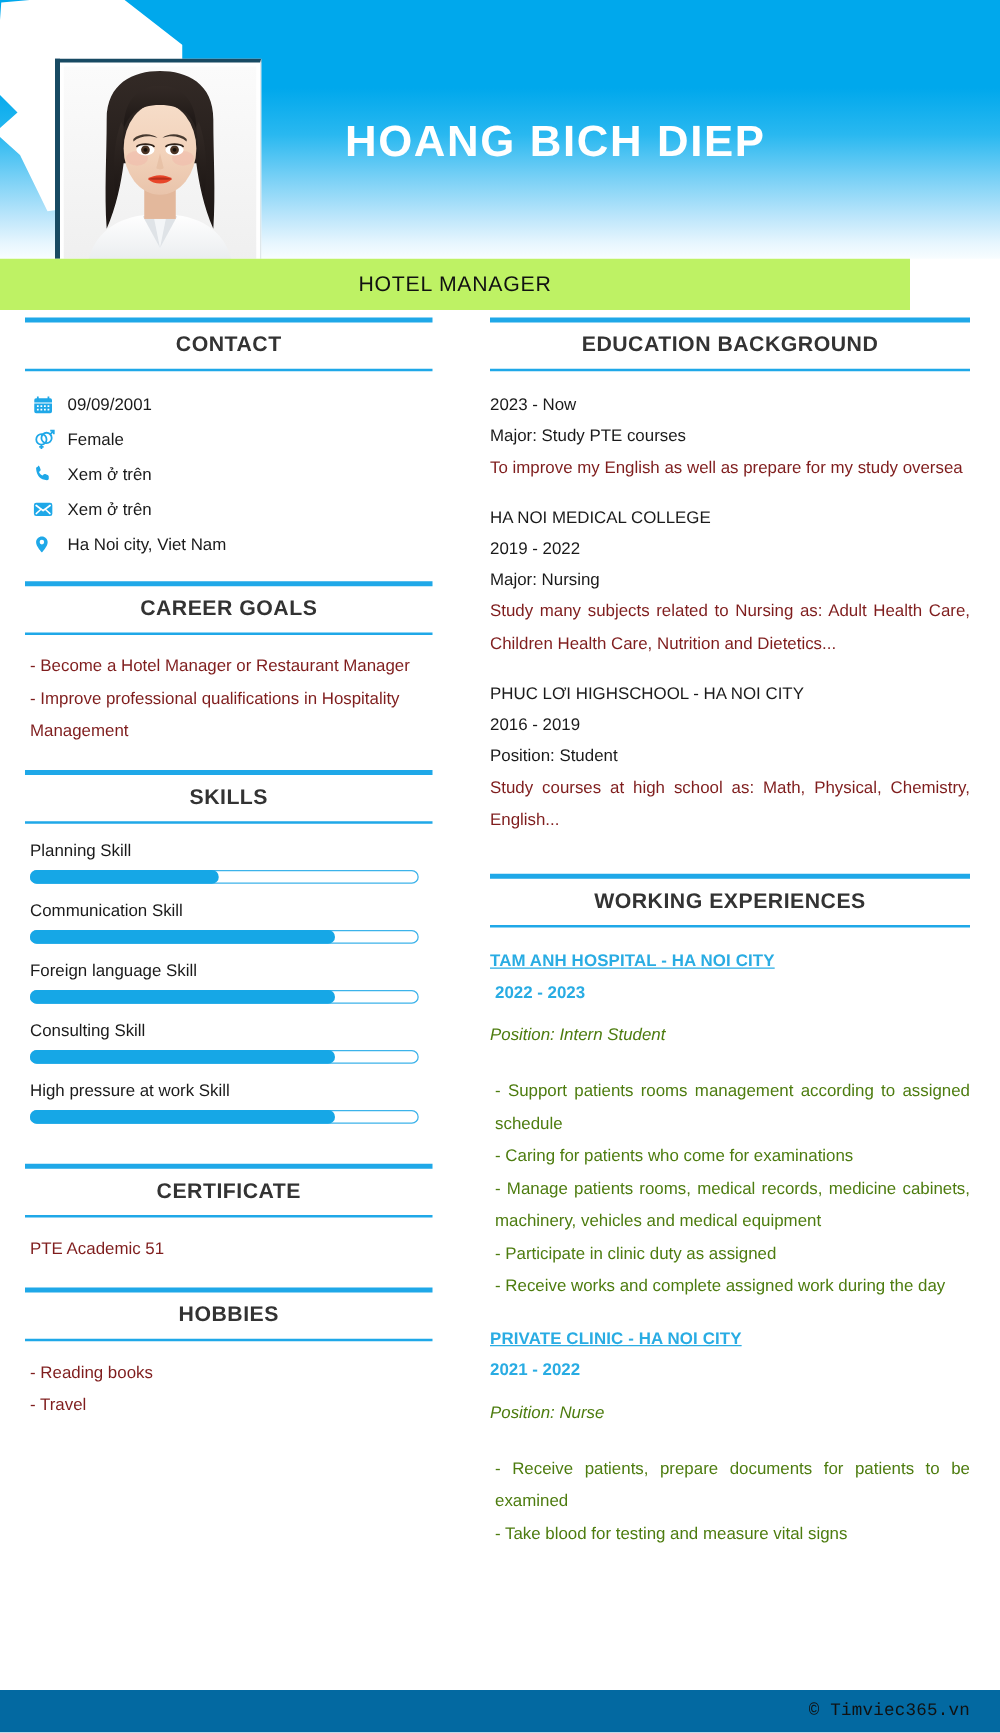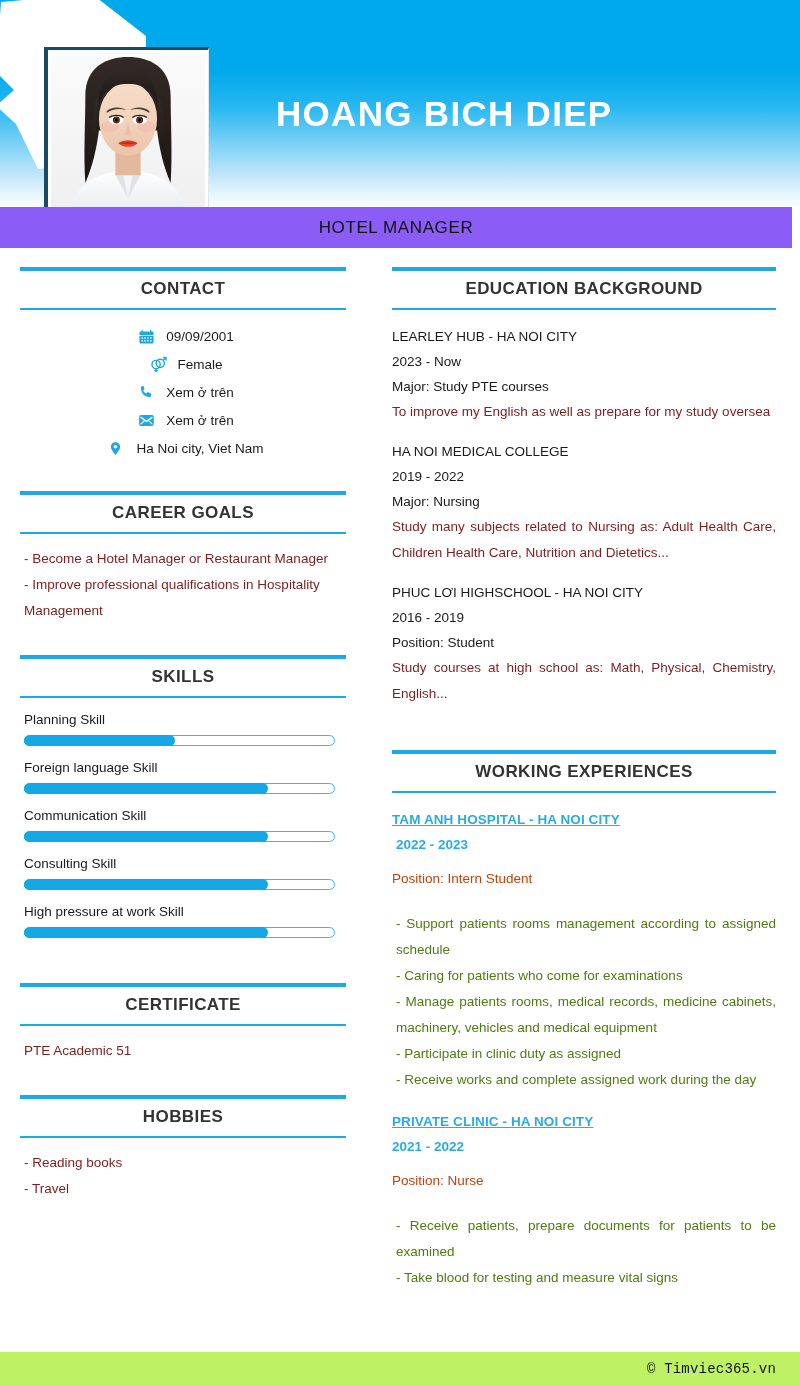--- a/index.html
+++ b/index.html
@@ -37,46 +37,46 @@
     padding:3px;
     overflow:hidden;
   }
   .photo-frame svg { display:block; width:100%; height:100%; }
   .name {
     position:absolute; left:276px; top:96px;
     font-size:35px; font-weight:bold; color:#ffffff;
     letter-spacing:1.3px; line-height:1;
   }
   .jobbar {
-    position:relative; width:792px; height:41px;
-    background:#8b5cf6;
+    position:relative; width:728px; height:41px;
+    background:#bef264;
     display:flex; align-items:center; justify-content:center;
   }
   .jobbar .jobtitle {
     font-size:17px; color:#111111; letter-spacing:0.6px;
   }
 
   
   .body-wrap { display:flex; width:800px; }
   .col-left  { width:370px; padding:0 24px 0 20px; }
   .col-right { width:430px; padding:0 24px 0 22px; }
 
   
-  .sec { margin-top:19px; }
+  .sec { margin-top:6px; }
   .sec-rule-top { height:4px; background:#1fa8e8; width:100%; }
   .sec-rule-bot { height:2px; background:#1fa8e8; width:100%; }
   .sec-title {
     text-align:center; font-size:17px; font-weight:bold;
     color:#333333; letter-spacing:0.4px;
     padding:8px 0 9px 0;
   }
 
   
   .contact-list { padding:12px 0 10px 6px; }
-  .crow { display:flex; align-items:center; height:28px;justify-content:center; }
+  .crow { display:flex; align-items:center; height:28px; }
   .crow .ico { width:28px; flex:0 0 28px; display:flex; align-items:center; }
   .crow .ico svg { display:block; }
   .crow .txt { font-size:13.5px; color:#1a1a1a; }
 
   
   .para { font-size:13.5px; color:#7f1d1d; line-height:26px; }
   .para.just { text-align:justify; }
   .block-pad { padding:12px 0 12px 4px; }
   .block-pad-r { padding:14px 0 10px 0; }
 
@@ -98,28 +98,28 @@
   .edu-line { font-size:13.5px; color:#1a1a1a; line-height:25px; }
   .exp-entry { margin-bottom:6px; }
   .exp-company {
     font-size:13.5px; font-weight:bold; color:#29ace3;
     line-height:25px; letter-spacing:0.1px;text-decoration:underline;
   }
   .exp-years {
     font-size:13.5px; font-weight:bold; color:#29ace3;
     line-height:25px; padding-left:4px;
   }
-  .exp-position { font-size:13.5px; color:#c2410c; line-height:25px; padding-top:9px; }
+  .exp-position { font-size:13.5px; color:#4d7c0f; line-height:25px; padding-top:9px;font-style:italic; }
   .exp-bullets { padding-top:20px; }
   .exp-bullets .bl { font-size:13.5px; color:#4d7c0f; line-height:26px; text-align:justify; padding-left:4px; }
 
   
   .footer {
     position:absolute; left:0; bottom:0;
-    width:800px; height:34px; background:#bef264;
+    width:800px; height:34px; background:#0369a1;
     display:flex; align-items:center; justify-content:flex-end;
     padding-right:24px;
   }
   .footer .fcopy {
     font-family:"Liberation Mono", monospace;
     font-size:14px; color:#111111; letter-spacing:0.2px;
   }
   .spacer-bottom { height:40px; }
 </style>
 </head>
@@ -281,27 +281,27 @@
         <div class="sec-rule-bot"></div>
         <div class="skills-wrap">
 
           <div class="skill">
             <div class="skill-name">Planning Skill</div>
             <div class="bar">
                 <div class="fill" style="width: 49%;"></div>
               </div>
           </div>
           <div class="skill">
-            <div class="skill-name">Foreign language Skill</div>
+            <div class="skill-name">Communication Skill</div>
             <div class="bar">
                 <div class="fill" style="width: 79%;"></div>
               </div>
           </div>
           <div class="skill">
-            <div class="skill-name">Communication Skill</div>
+            <div class="skill-name">Foreign language Skill</div>
             <div class="bar">
                 <div class="fill" style="width: 79%;"></div>
               </div>
           </div>
           <div class="skill">
             <div class="skill-name">Consulting Skill</div>
             <div class="bar">
                 <div class="fill" style="width: 79%;"></div>
               </div>
           </div>
@@ -338,21 +338,20 @@
 
     <div class="col-right">
 
       <div class="sec">
         <div class="sec-rule-top"></div>
         <div class="sec-title">EDUCATION BACKGROUND</div>
         <div class="sec-rule-bot"></div>
         <div class="block-pad-r">
 
           <div class="edu-entry">
-            <div class="edu-line">LEARLEY HUB - HA NOI CITY</div>
             <div class="edu-line">2023 - Now</div>
             <div class="edu-line">Major: Study PTE courses</div>
             <div class="para just">To improve my English as well as prepare for my study oversea</div>
           </div>
 
           <div class="edu-entry">
             <div class="edu-line">HA NOI MEDICAL COLLEGE</div>
             <div class="edu-line">2019 - 2022</div>
             <div class="edu-line">Major: Nursing</div>
             <div class="para just">Study many subjects related to Nursing as: Adult Health Care, Children Health Care, Nutrition and Dietetics...</div>

